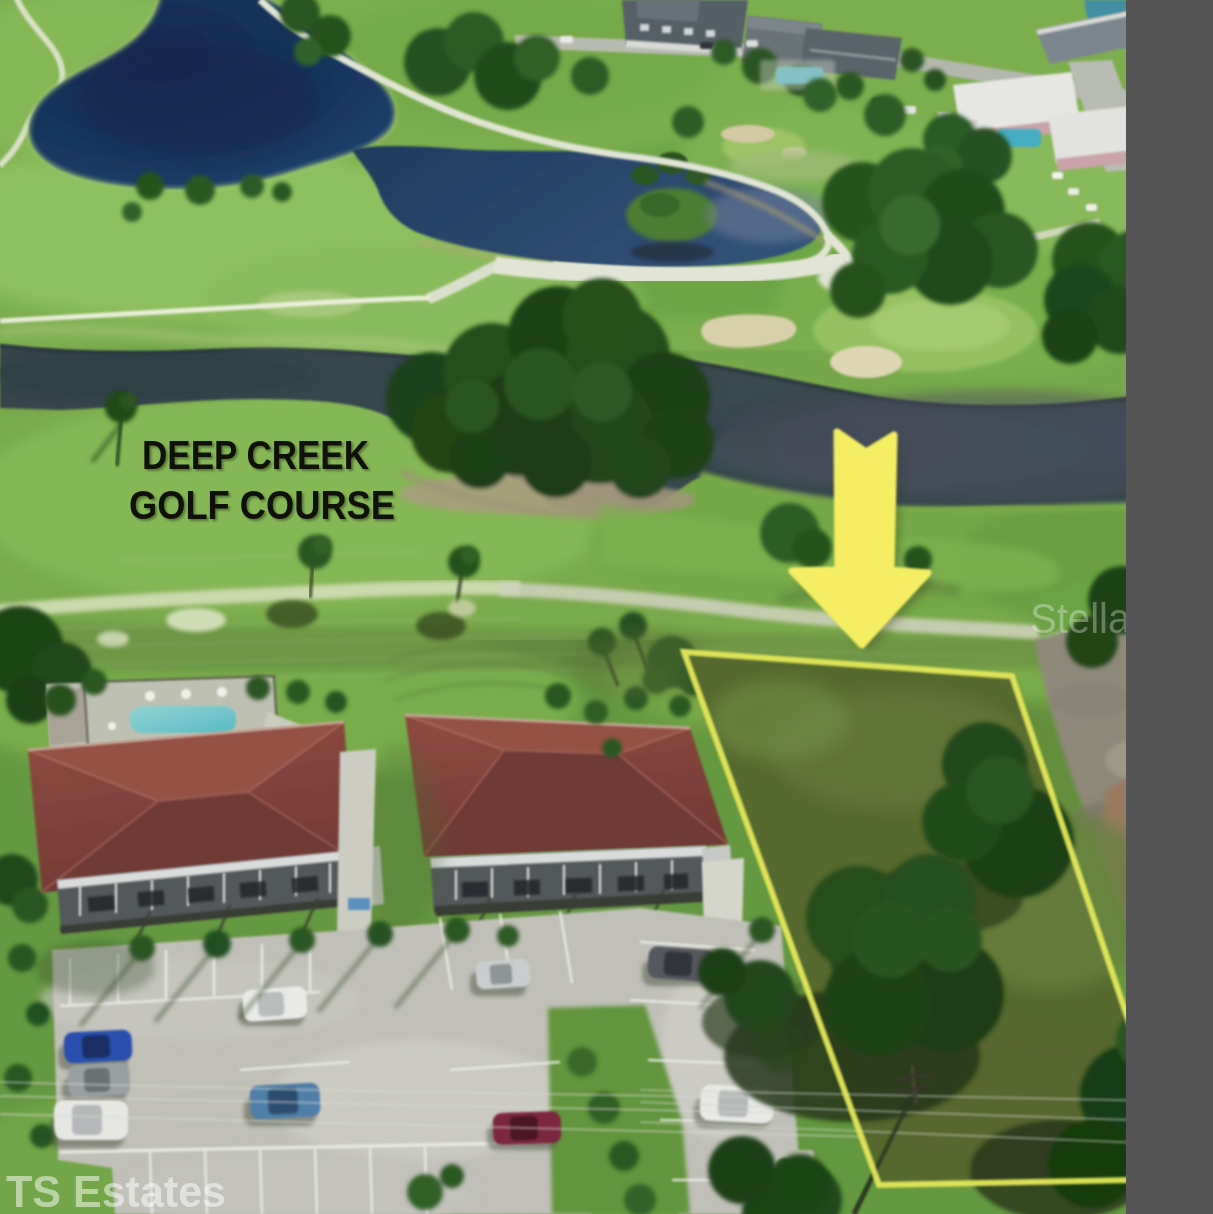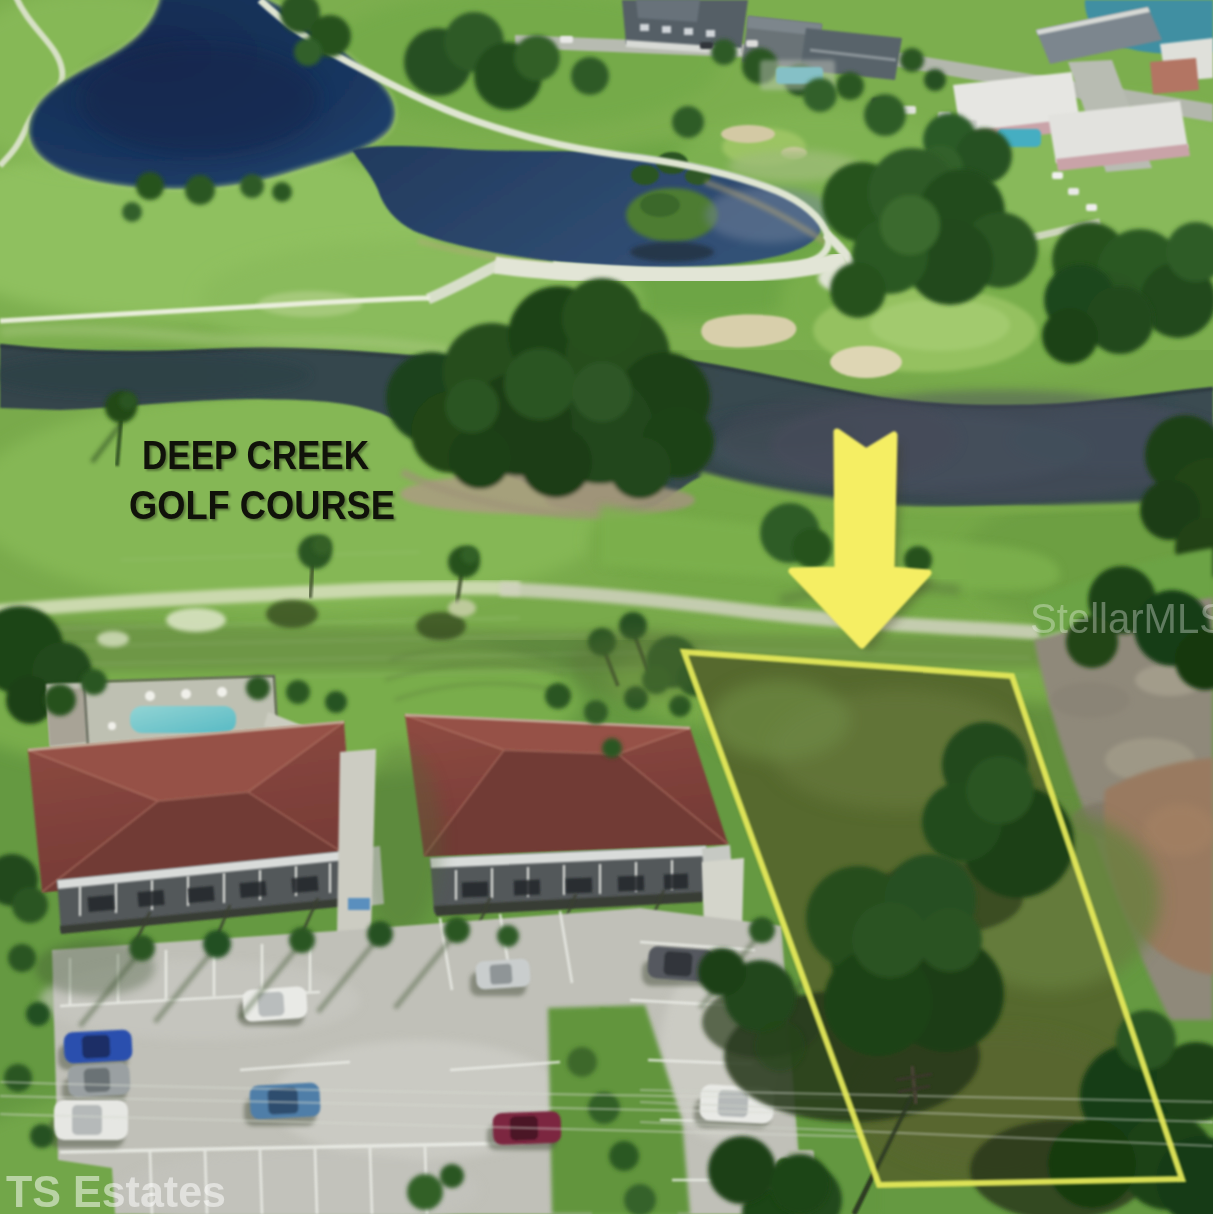--- a/index.html
+++ b/index.html
@@ -1,16 +1,16 @@
 <!DOCTYPE html>
 <html><head>
 <meta charset="utf-8">
 <style>
   html,body{margin:0;padding:0;background:#555;}
-  .stage{position:relative;width:1213px;height:1214px;overflow:hidden;font-family:"Liberation Sans",sans-serif;}
+  .stage{position:relative;width:1126px;height:1214px;overflow:hidden;font-family:"Liberation Sans",sans-serif;}
   svg{display:block;}
 </style>
 </head>
 <body>
 <div class="stage">
 <svg width="1213" height="1214" viewBox="0 0 1213 1214">
 <defs>
   <radialGradient id="lakeG" cx="35%" cy="30%" r="95%">
     <stop offset="0" stop-color="#13294f"></stop>
     <stop offset="60%" stop-color="#1a3760"></stop>

